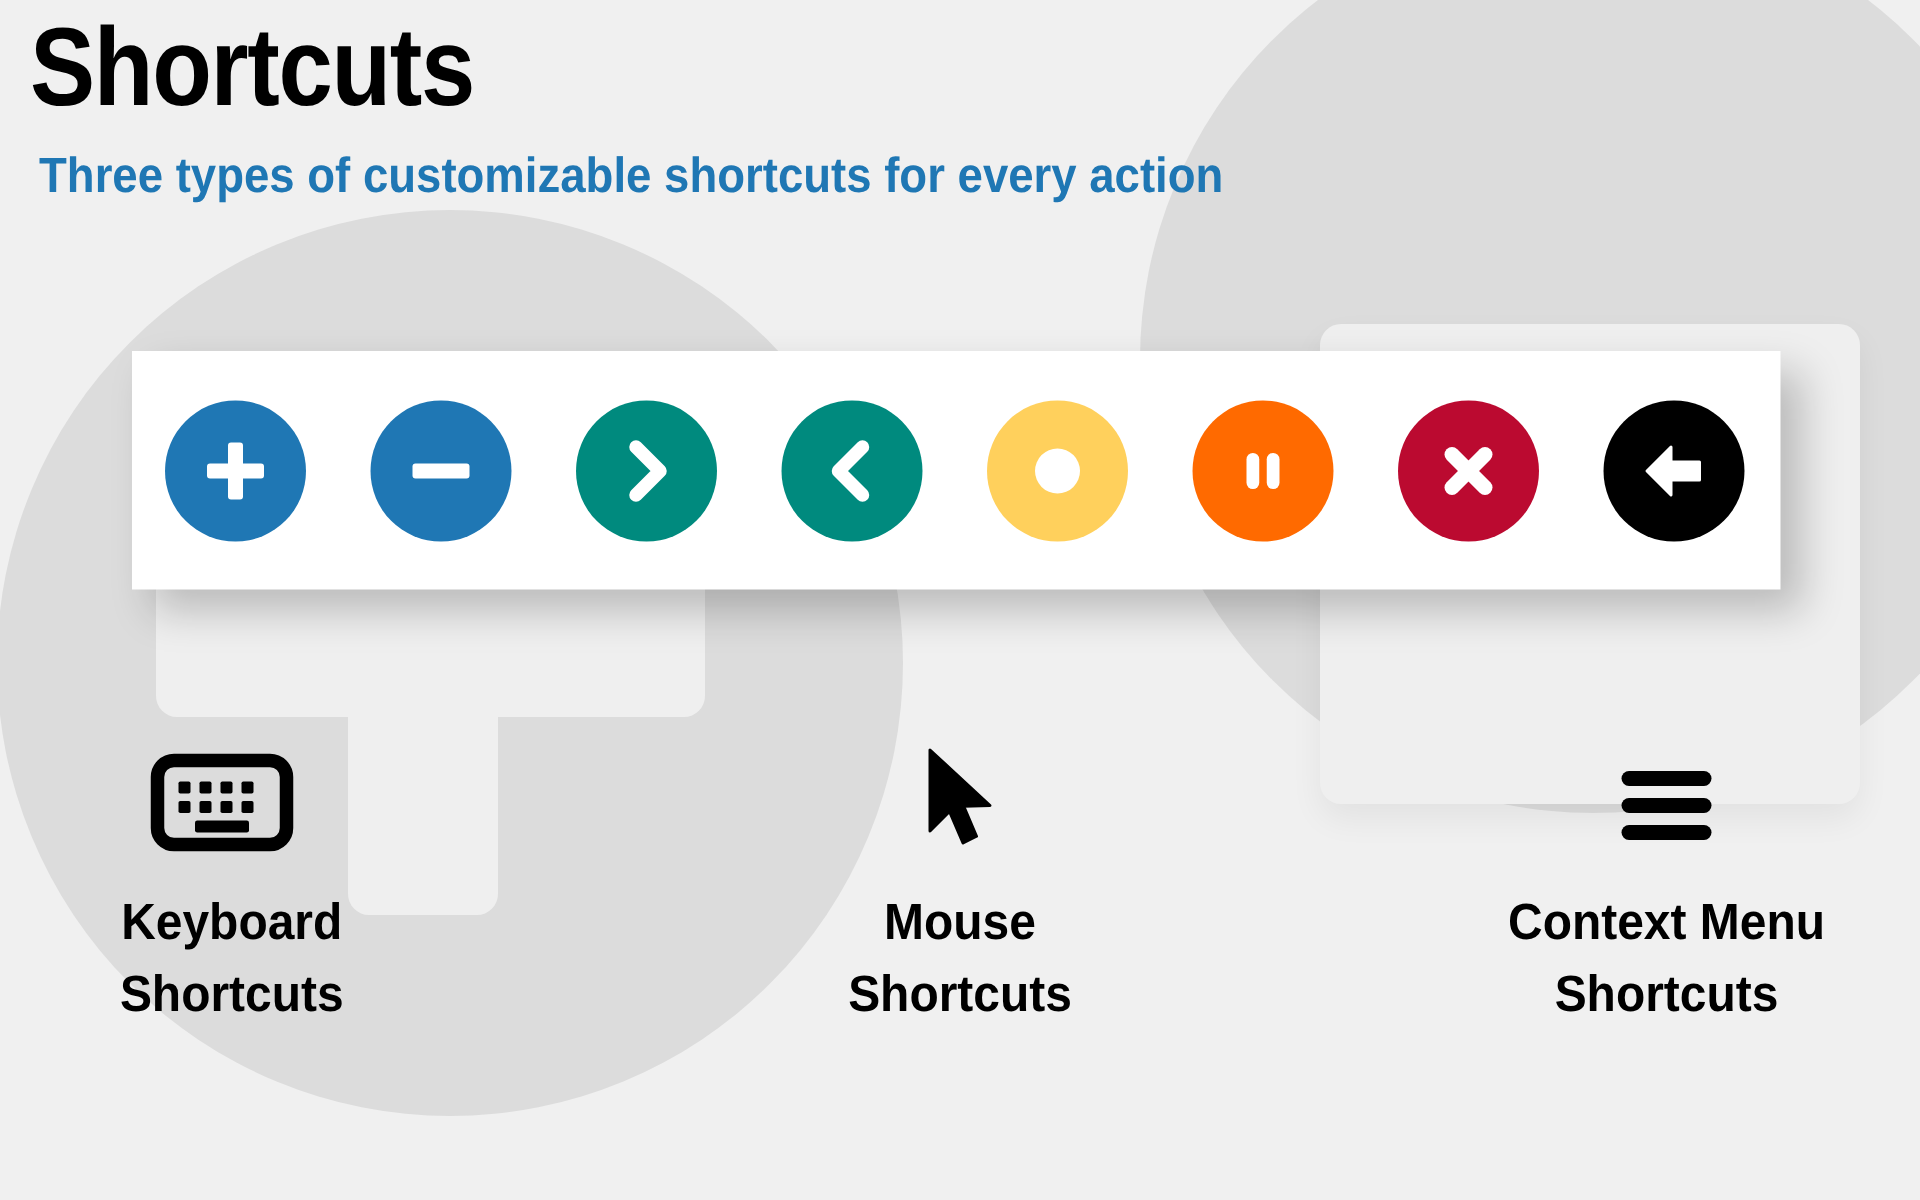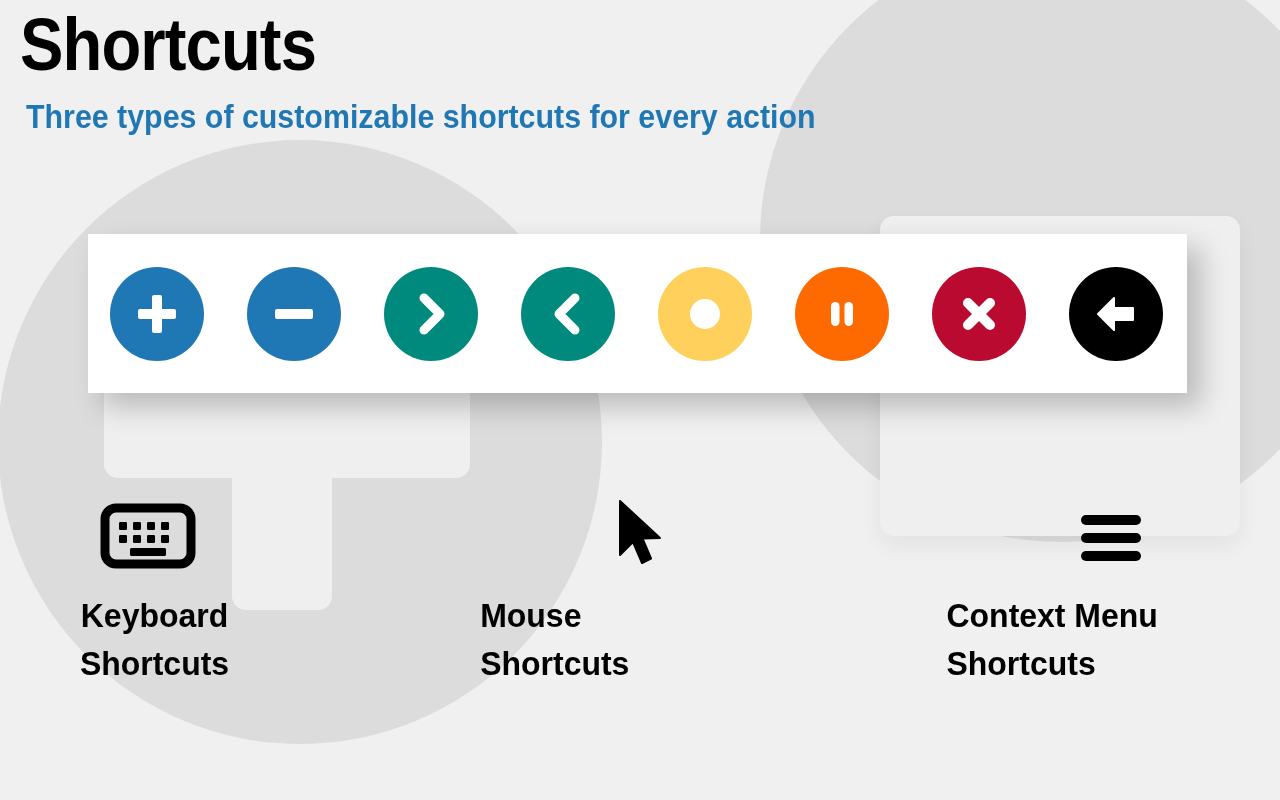--- a/index.html
+++ b/index.html
@@ -129,20 +129,21 @@
   
   #features {
     position: absolute;
     left: 0;
     top: 495px;
     width: 1280px;
     height: 220px;
   }
   .feature {
     position: absolute;
+    text-align: center;
   }
   #feature-keyboard { left: 22px;  top: 0; width: 265px; text-align: left; }
   #feature-mouse    { left: 470px; top: 0; width: 340px; }
   #feature-context  { left: 936px; top: 0; width: 350px; }
 
   #feature-keyboard .feature-icon { margin-left: 78px; }
   #feature-keyboard .feature-label { text-align: center; padding-left: 0; }
 
   .feature-icon {
     height: 78px;

